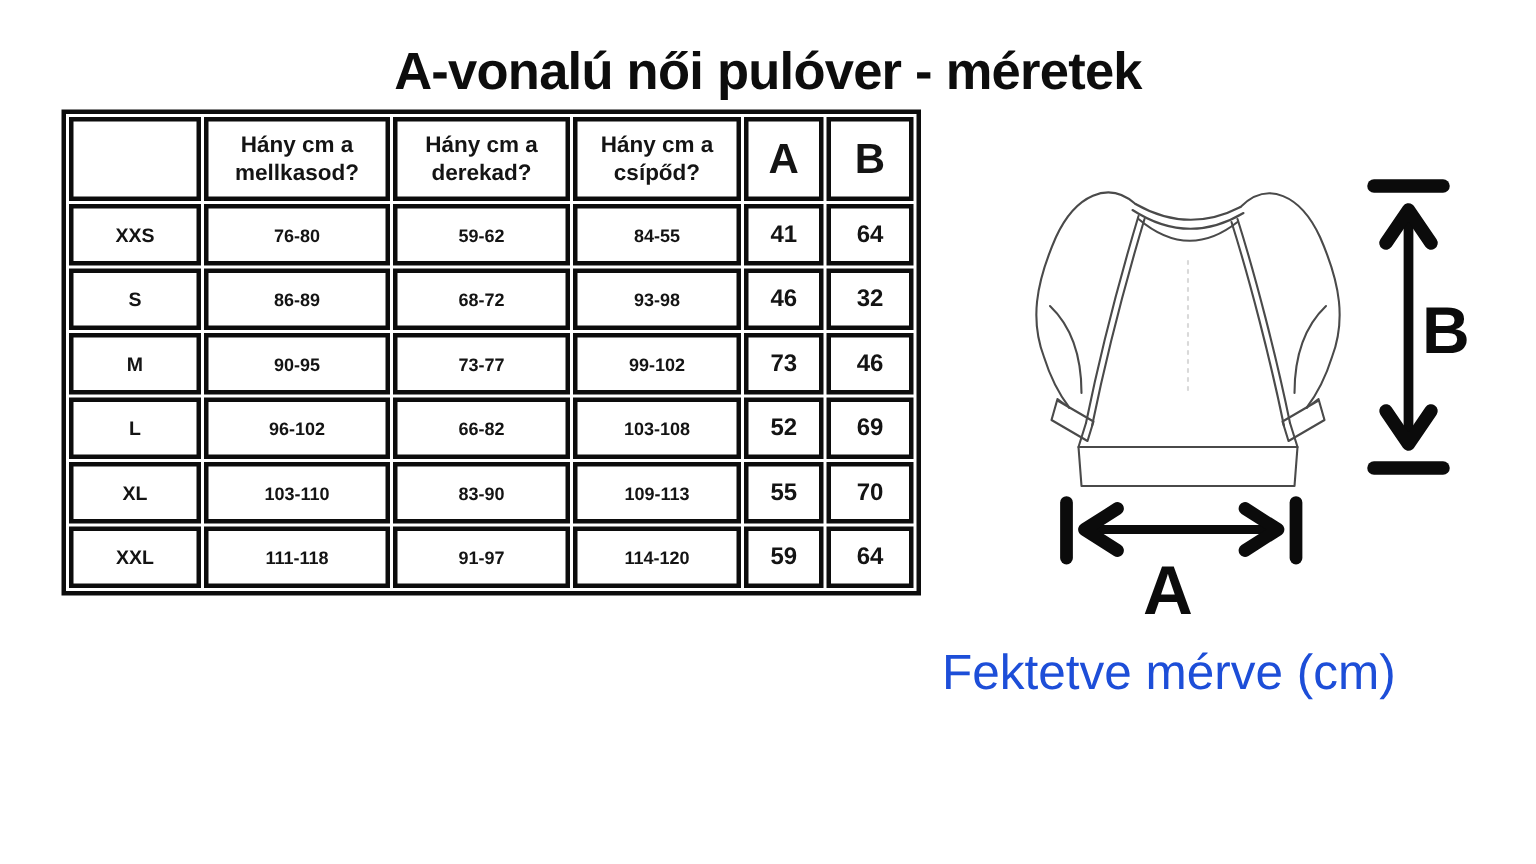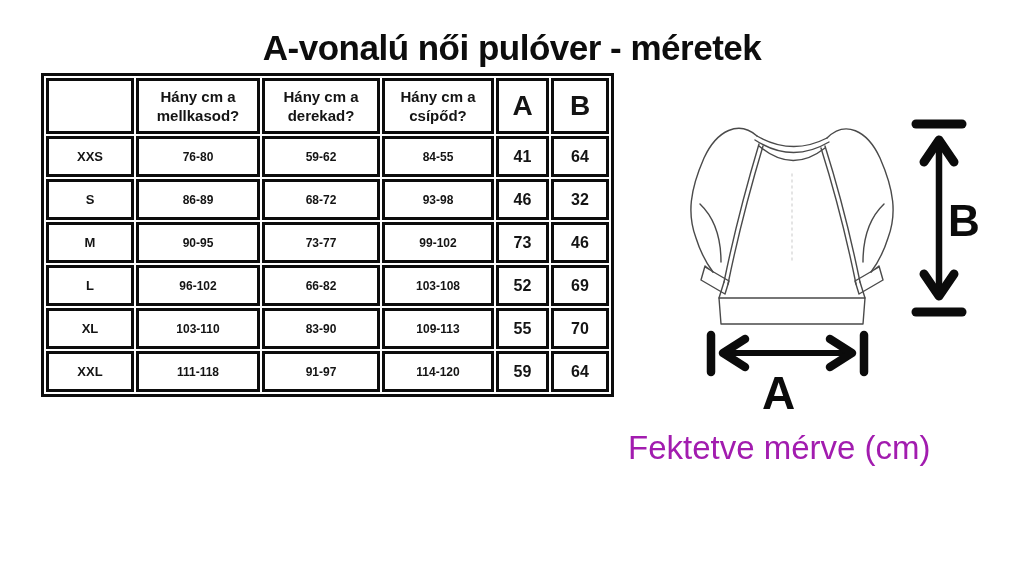--- a/index.html
+++ b/index.html
@@ -75,21 +75,21 @@
     font-size: 46px;
     font-weight: 700;
     color: #0b0b0b;
   }
   .caption {
     position: absolute;
     left: 628px;
     top: 429px;
     font-size: 33px;
     font-weight: 400;
-    color: #a21caf;
+    color: #1d4ed8;
   }
 </style>
 </head>
 <body>
 
 <div class="stage">
 
   <div class="page-title">A-vonalú női pulóver - méretek</div>
 
   <div class="tablewrap">

